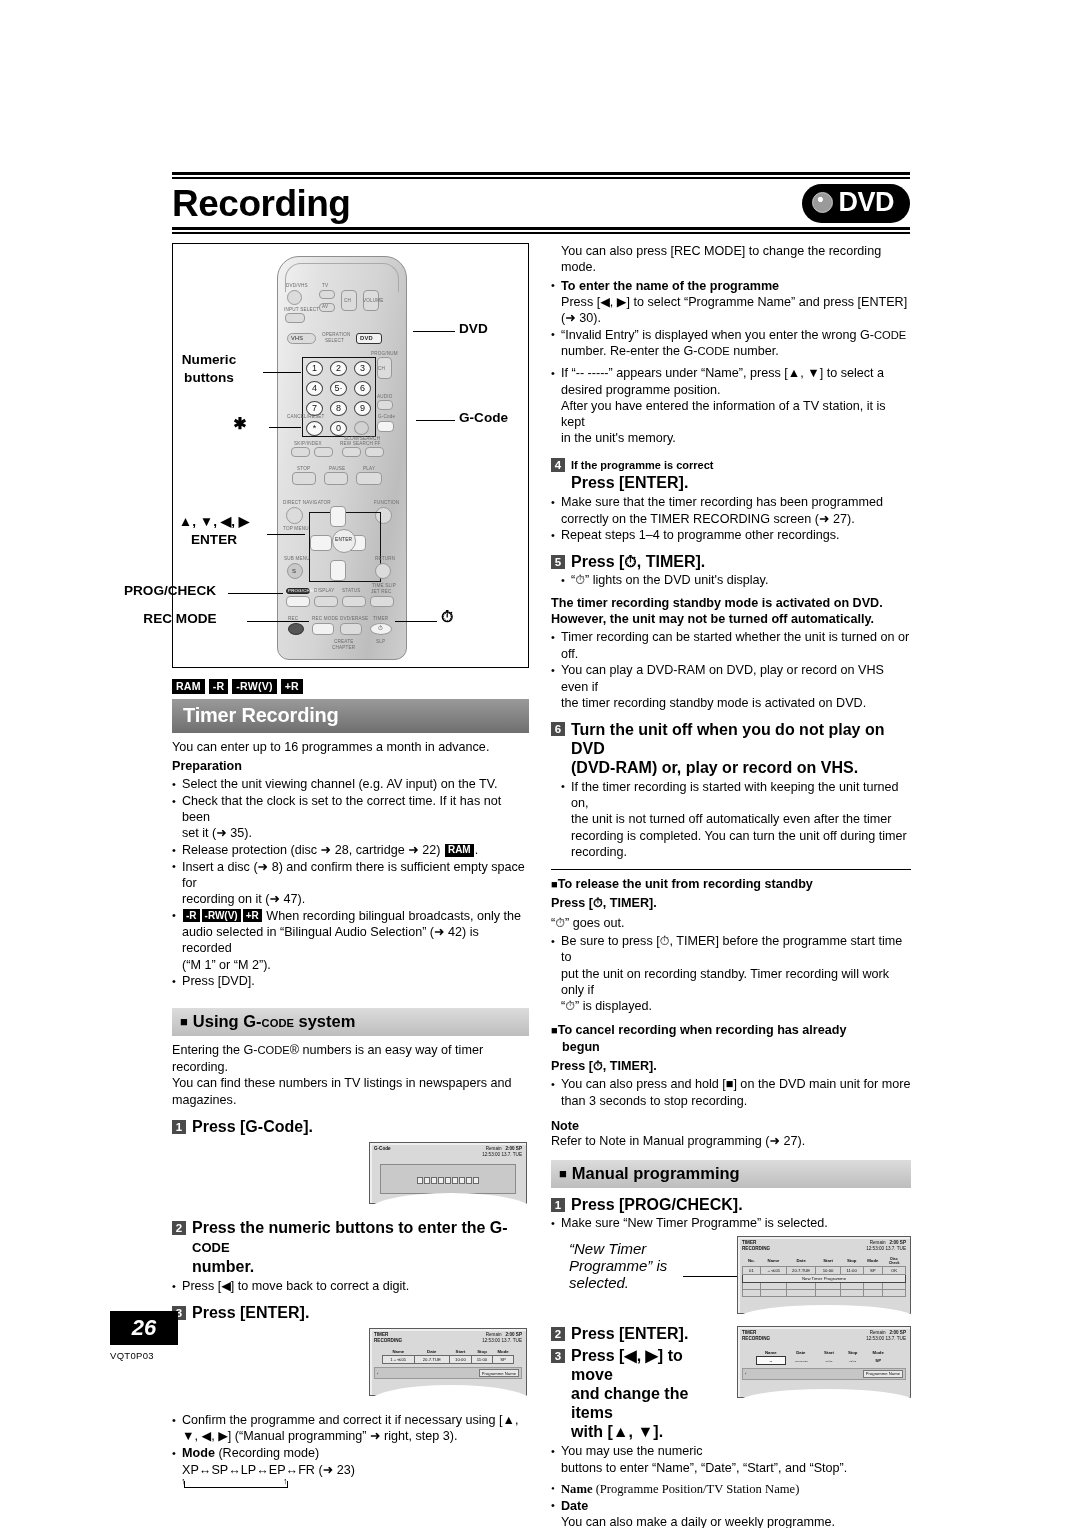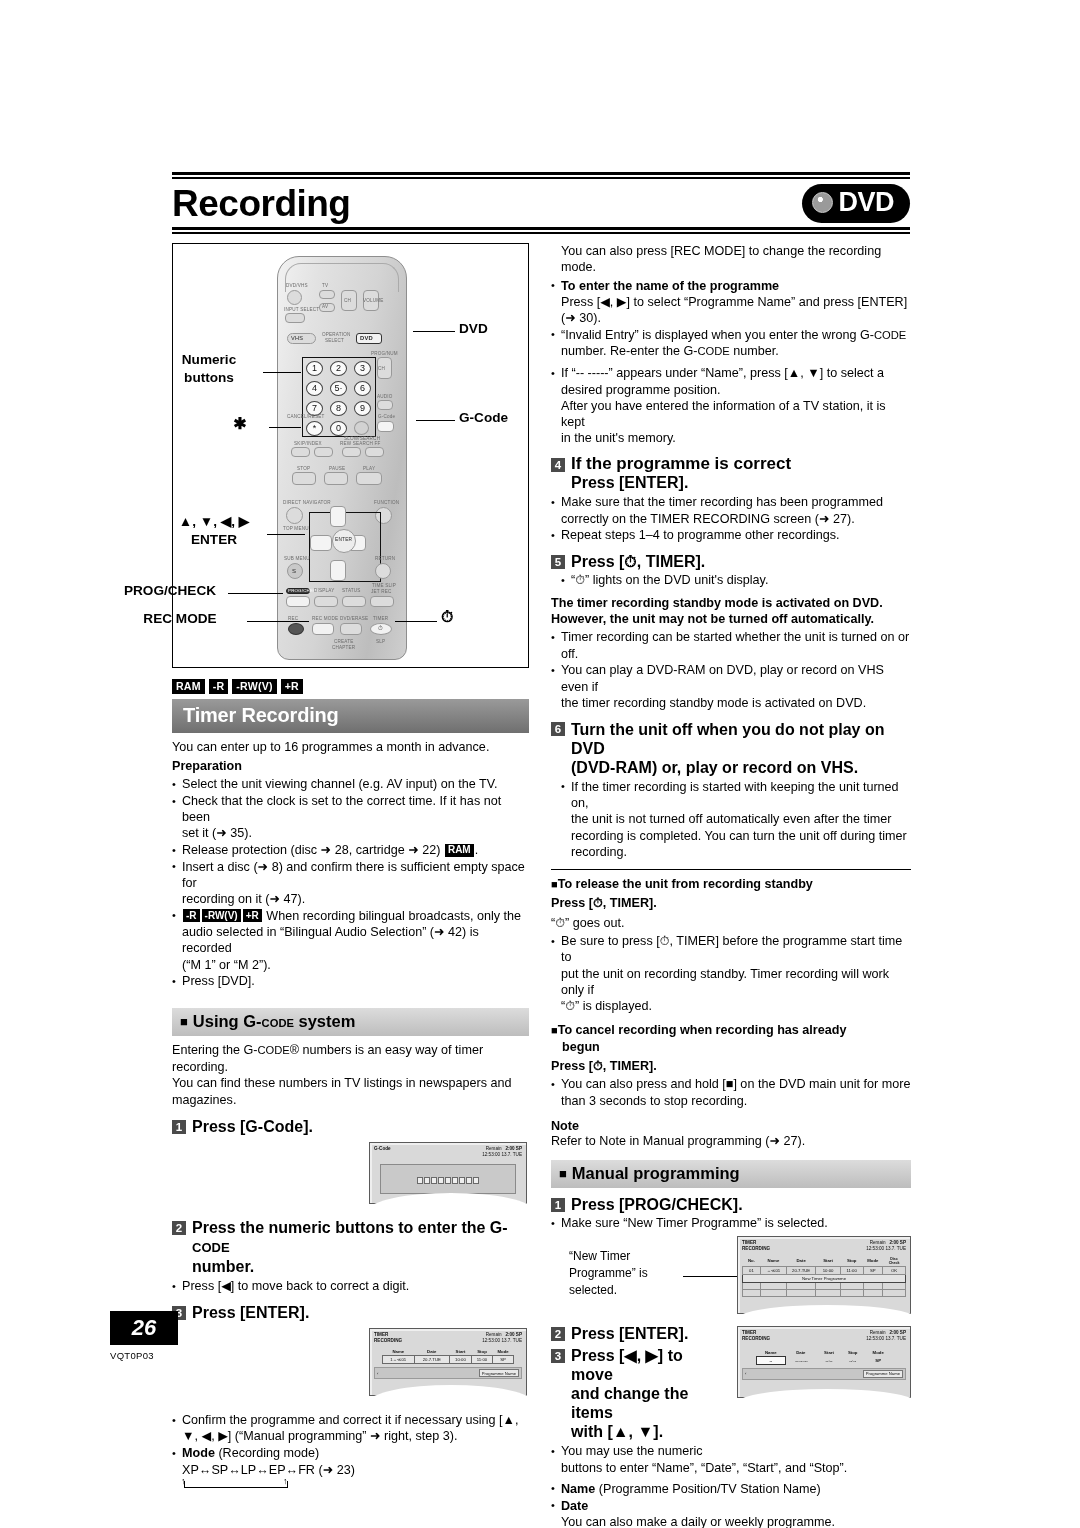--- a/index.html
+++ b/index.html
@@ -107,21 +107,21 @@
   .bar-sub .sq { font-size:13px; margin-right:5px; vertical-align:1.5px; }
   .sc { font-size:11.2px; }
 
   
   .step { display:flex; gap:6px; align-items:flex-start; margin-top:9px; }
   .stepnum {
     flex:0 0 auto; background:#4a4a4a; color:#fff; font-size:11.5px; font-weight:bold;
     width:14px; height:14px; line-height:14px; text-align:center; margin-top:2.5px;
   }
   .steptxt { font-size:16px; font-weight:bold; line-height:19px; }
-  .steptxt.sm { font-size:17px; line-height:16px; }
+  .steptxt.sm { font-size:11px; line-height:16px; }
   .osd {
     background:#d9d9d9; border:1.2px solid #5a5a5a;
     box-shadow:2px 2px 0 #efefef inset;
     font-family:"Liberation Sans", sans-serif; color:#111;
     padding:3px 4px 2px 4px; position:relative;
   }
   .osd .top { display:flex; justify-content:space-between; font-size:4.6px; line-height:5.6px; }
   .osd .ttl { font-weight:bold; }
   .osd .rem { text-align:right; }
   .osd .rem b { font-weight:bold; }
@@ -565,21 +565,21 @@
 
     <div class="step" style="margin-top:7px;">
       <span class="stepnum">1</span>
       <span class="steptxt">Press [PROG/CHECK].</span>
     </div>
     <ul class="ul-b" style="margin-top:1px;">
       <li>Make sure “New Timer Programme” is selected.</li>
     </ul>
 
     <div style="position:relative; height:84px; margin-top:5px;">
-      <div style="position:absolute; left:18px; top:12px; width:112px; font-size:12px; line-height:17px;">
+      <div style="position:absolute; left:18px; top:4px; width:112px; font-size:15px; line-height:17px;font-style:italic;">
         <span>“New Timer</span><br>
         <span>Programme” is</span><br>
         <span>selected.</span>
       </div>
       <div class="callout" style="left:132px; top:40px; width:54px;"></div>
 
       <div class="osd" style="position:absolute; left:186px; top:0; width:174px; height:78px;">
         <div class="top">
           <div class="ttl">
             <span>TIMER</span><br>
@@ -697,21 +697,21 @@
         </div>
         <div class="swoosh" style="bottom:-8px; height:16px;"></div>
       </div>
     </div>
 
     <ul class="ul-b" style="margin-top:2px;">
       <li>
         <span>You may use the numeric</span><br>
         <span>buttons to enter “Name”, “Date”, “Start”, and “Stop”.</span>
       </li>
-      <li style="margin-top:5px;">
+      <li style="margin-top:5px;font-family:Liberation Serif, serif;">
         <b>Name</b><span> (Programme Position/TV Station Name)</span>
       </li>
       <li>
         <b>Date</b><br>
         <span>You can also make a daily or weekly programme.</span><br>
         <br>
         
       </li>
 
     </ul>

